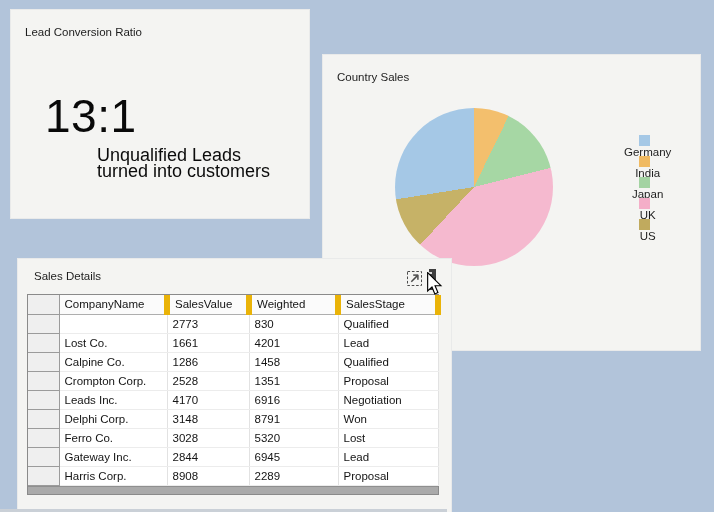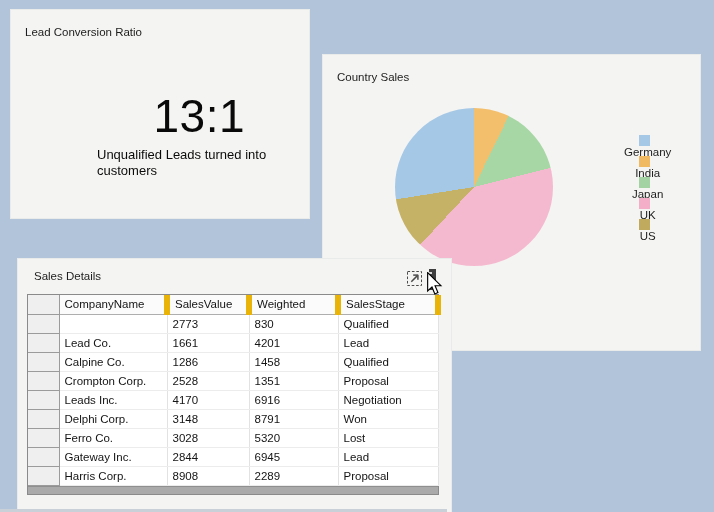--- a/index.html
+++ b/index.html
@@ -18,26 +18,26 @@
   #panel-sales   { left:17px;  top:258px; width:435px; height:284px; }
 
   .panel-title {
     position:absolute; left:14px; top:16px;
     font-size:11.5px; color:#1d1d1d; white-space:nowrap;
   }
   #panel-sales .panel-title { top:11px; left:16px; }
 
   
   #ratio-number {
-    position:absolute; left:34px; top:82px; width:200px; text-align:right;
+    position:absolute; left:34px; top:82px; width:200px; text-align:left;
     font-size:46px; color:#090909; letter-spacing:0.5px; line-height:48px;
   }
   #ratio-subtitle {
     position:absolute; left:86px; top:137px; width:180px;
-    font-size:13px; line-height:16px; color:#0b0b0b;
+    font-size:18px; line-height:16px; color:#0b0b0b;
   }
 
   
   #pie-chart {
     position:absolute; left:72px; top:53px; width:158px; height:158px;
     border-radius:50%;
   }
   #pie-legend { position:absolute; left:301px; top:80px; }
   .legend-item { display:flex; align-items:center; height:12px; margin-bottom:9px;flex-direction:column; }
   .legend-swatch { width:11px; height:11px; margin-right:7px; flex:none; }
@@ -162,21 +162,21 @@
       <tbody id="table-body">
           <tr>
             <td class="rowhead"></td>
             <td class="datacell selected">Agilent Technologies</td>
             <td class="datacell num">2773</td>
             <td class="datacell num">830</td>
             <td class="datacell">Qualified</td>
           </tr>
           <tr>
             <td class="rowhead"></td>
-            <td class="datacell">Lead Co.</td>
+            <td class="datacell">Lost Co.</td>
             <td class="datacell num">1661</td>
             <td class="datacell num">4201</td>
             <td class="datacell">Lead</td>
           </tr>
           <tr>
             <td class="rowhead"></td>
             <td class="datacell">Calpine Co.</td>
             <td class="datacell num">1286</td>
             <td class="datacell num">1458</td>
             <td class="datacell">Qualified</td>

